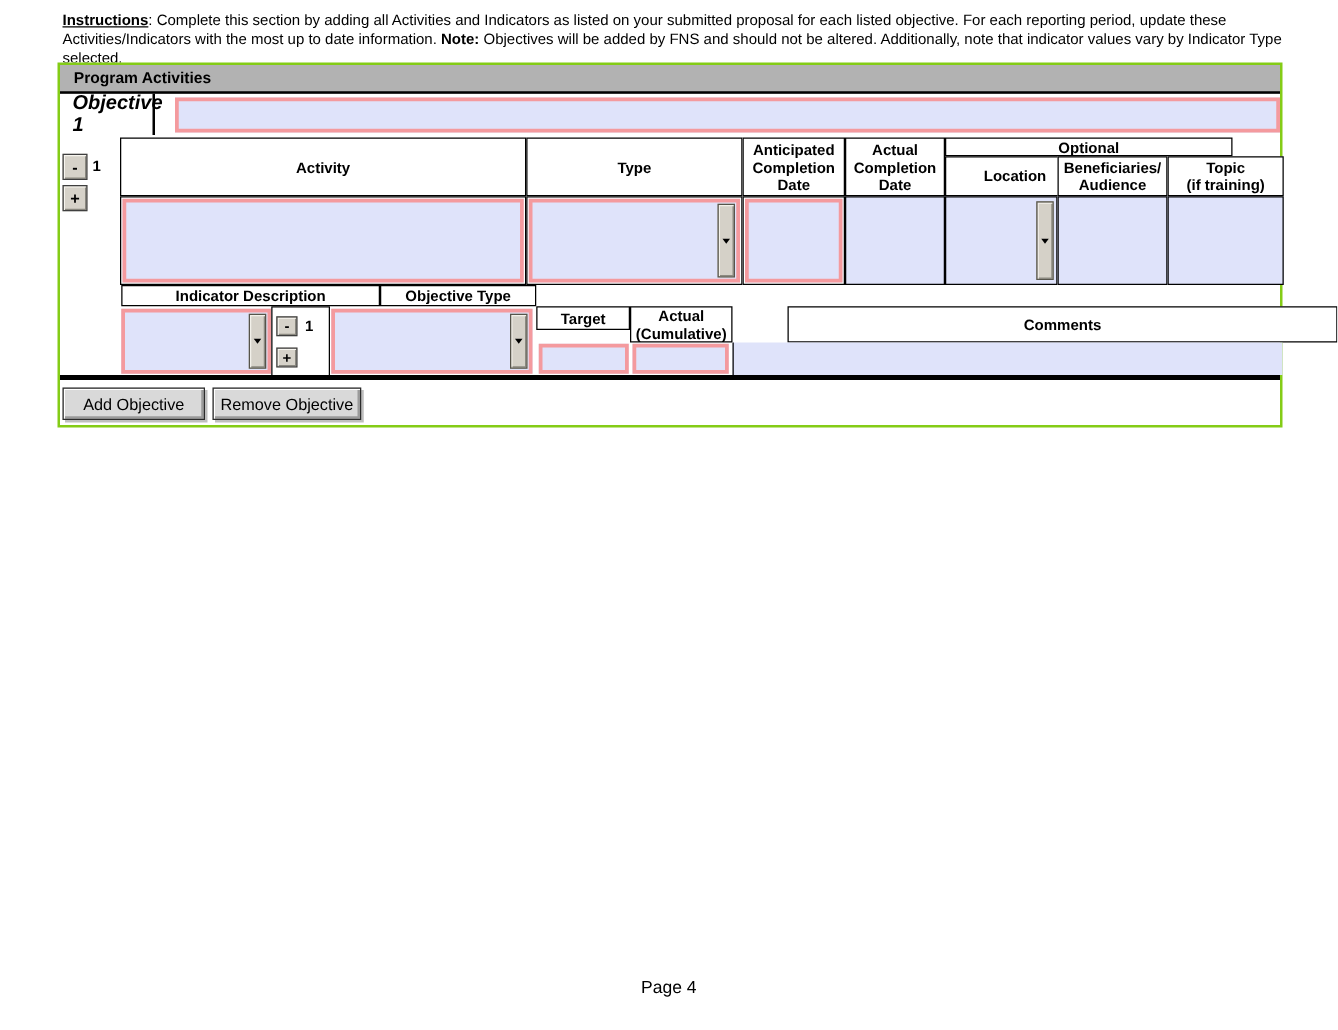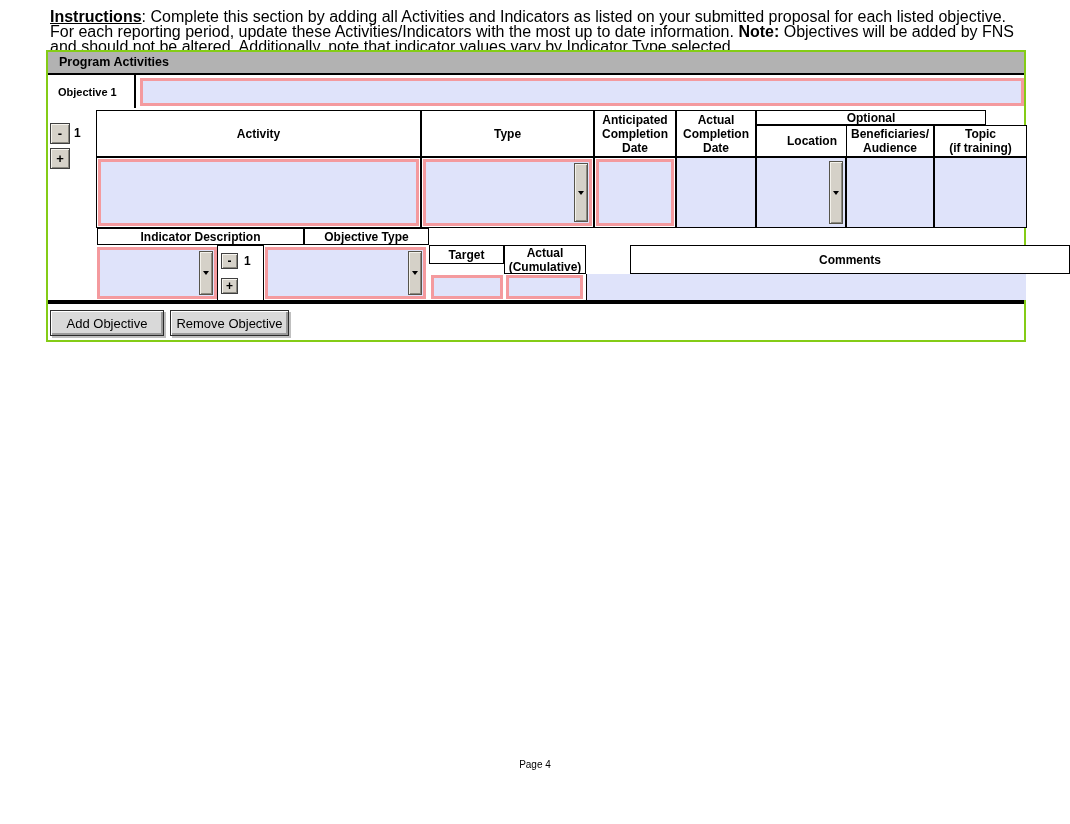--- a/index.html
+++ b/index.html
@@ -1,35 +1,35 @@
 <!DOCTYPE html>
 <html><head>
 <meta charset="utf-8">
 <style>
   html,body { margin:0; padding:0; background:#ffffff; }
   .page { position:relative; width:1070px; height:824px; background:#ffffff;
           font-family:"Liberation Sans", sans-serif; color:#000; overflow:hidden; }
 
   
   .instructions { position:absolute; left:50px; top:9px; width:980px; margin:0;
-                  font-size:16px; line-height:15px; }
+                  font-size:12px; line-height:15px; }
   .ins-label { font-weight:bold; text-decoration:underline; }
   .bold { font-weight:bold; }
 
   
   .outer { position:absolute; left:46px; top:50px; width:980px; height:292px;
            border:2px solid #84cc16; box-sizing:border-box; background:#fff; }
   .section-header { position:absolute; left:0; top:0; right:0; height:21px;
                     background:#b2b2b2; border-bottom:2px solid #000;
                     font-weight:bold; font-size:12.5px; line-height:21px; padding-left:11px; }
 
-  .obj-label-cell { position:absolute; left:0; top:23px; width:88px; height:33px;
+  .obj-label-cell { position:absolute; left:0; top:23px; width:76px; height:33px;
                     border-right:2px solid #000; box-sizing:border-box;
                     display:flex; align-items:center; padding-left:10px;
-                    font-weight:bold; font-size:11px; }
+                    font-weight:bold; font-size:16px;font-style:italic; }
 
   
   .fld { background:#dfe3fa; box-sizing:border-box; font:12px "Liberation Sans",sans-serif;
          padding:2px 3px; outline:none; resize:none; }
   .req { border:3px solid #f49a9e; }
   .plain { border:none; }
 
   
   .cell { position:absolute; border:1px solid #000; box-sizing:border-box; background:#fff; }
   .hcell { display:flex; align-items:center; justify-content:center; text-align:center;
@@ -55,21 +55,21 @@
                font:bold 13px "Liberation Sans",sans-serif; line-height:17px; text-align:center; }
   .tiny { width:17px; height:16px; font-size:12px; line-height:12px; }
   .row-num { position:absolute; font-weight:bold; font-size:12px; }
 
   .thick-divider { position:absolute; left:0; width:976px; height:4px; background:#000; }
 
   .form-btn { position:absolute; background:#d9d9d9; border:1px solid #2b2b2b; box-sizing:border-box;
               box-shadow: inset 1px 1px 0 #ffffff, inset -2px -2px 0 #9a9a9a, 2px 2px 0 #bfbfbf;
               font:13px "Liberation Sans",sans-serif; color:#000000; padding:0 4px; }
 
-  .footer { position:absolute; left:0; top:759px; width:100%; text-align:center; font-size:10px; }
+  .footer { position:absolute; left:0; top:781px; width:100%; text-align:center; font-size:14px; }
 </style>
 </head>
 <body>
 
 <div class="page">
 
   <p class="instructions"><span class="ins-label">Instructions</span><span>: Complete this section by adding all Activities and Indicators as listed on your submitted proposal for each listed objective. For each reporting period, update these Activities/Indicators with the most up to date information. </span><span class="bold">Note:</span><span> Objectives will be added by FNS and should not be altered. Additionally, note that indicator values vary by Indicator Type selected.</span></p>
 
   <div class="outer">
 

